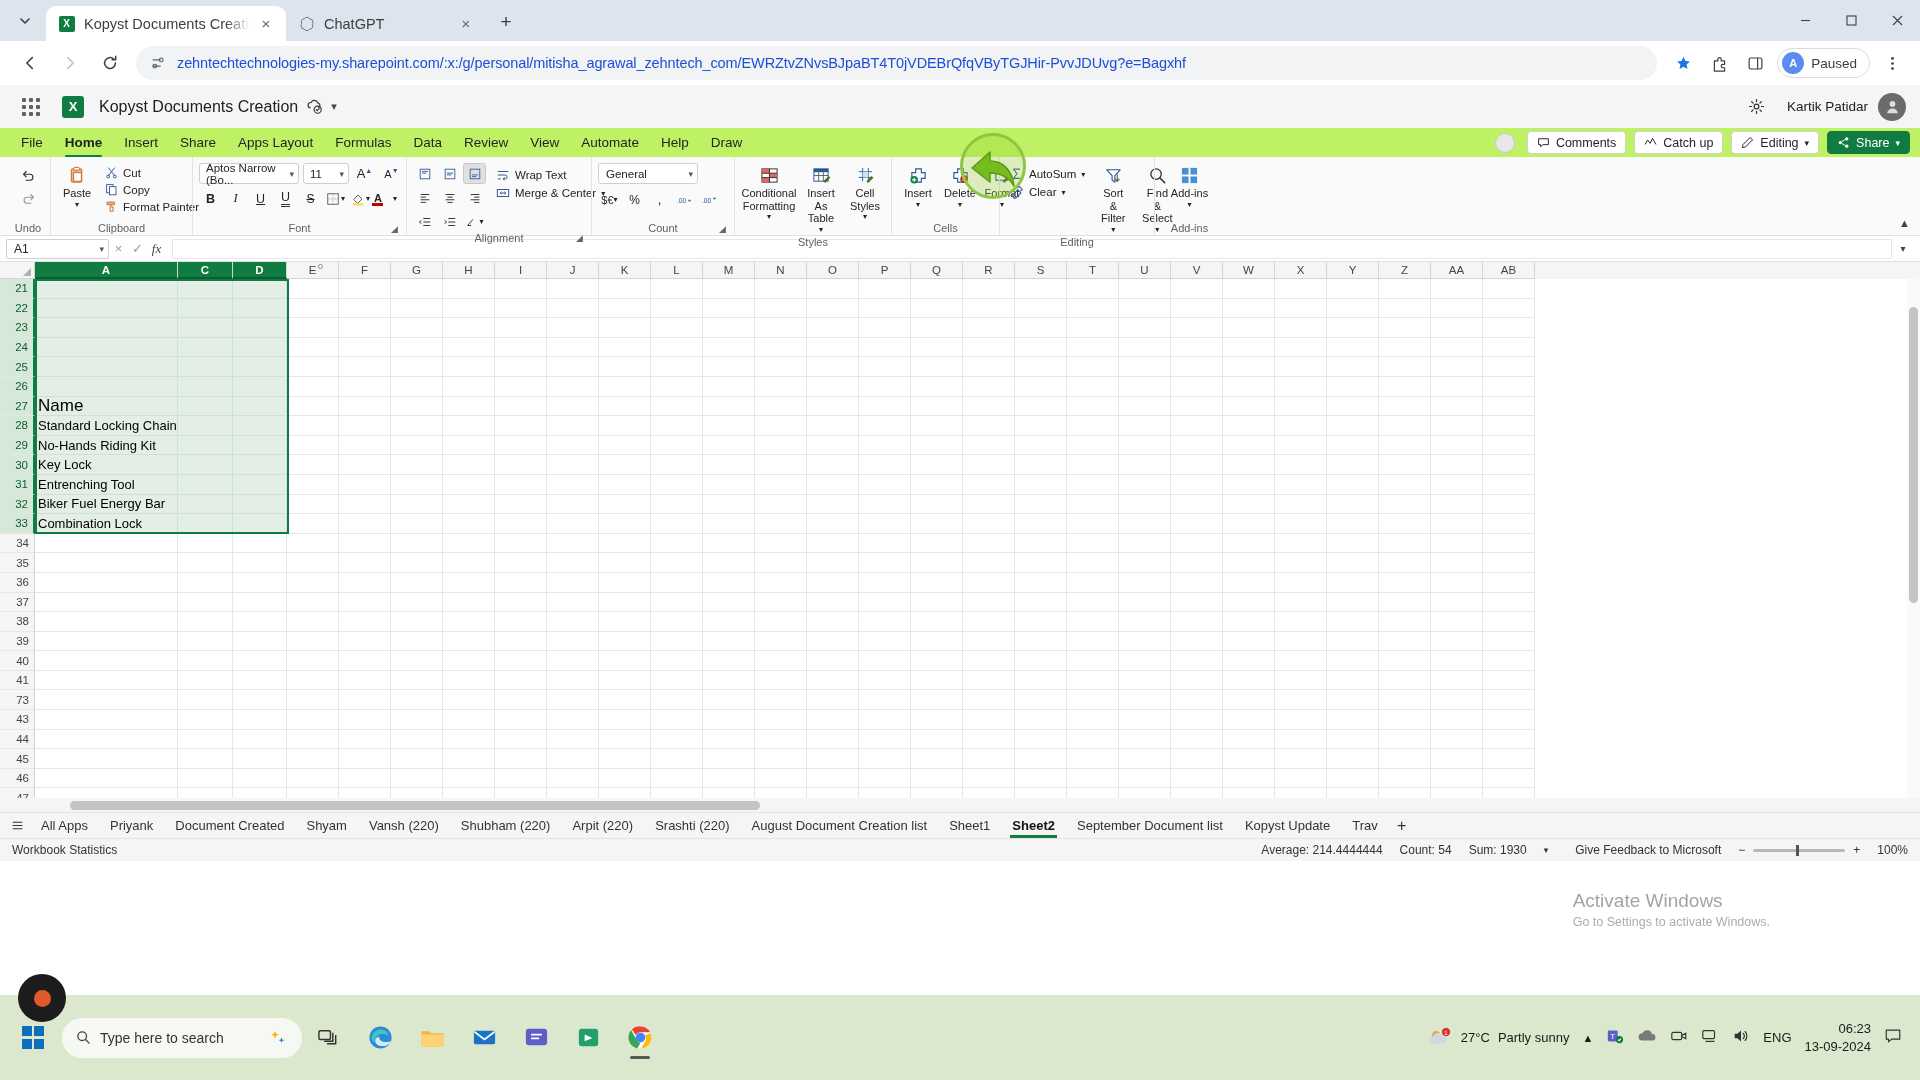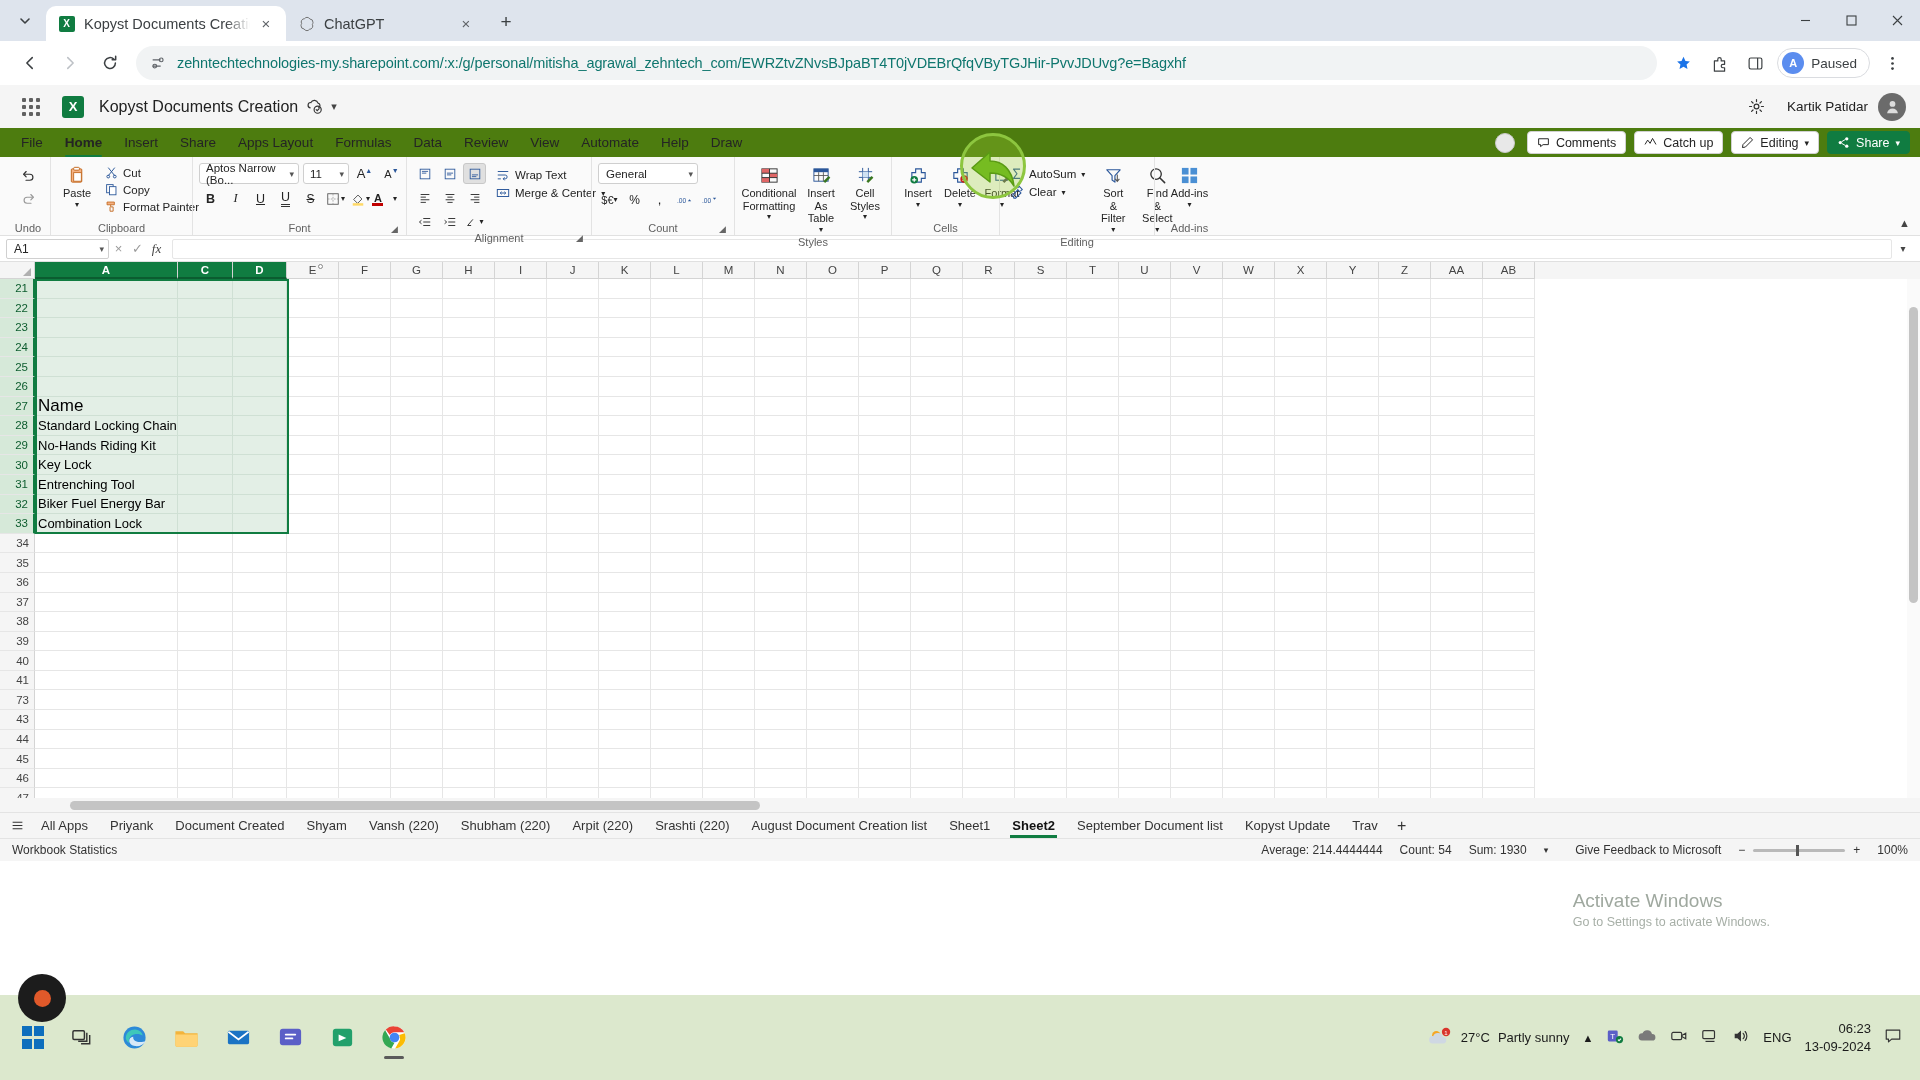--- a/index.html
+++ b/index.html
@@ -72,21 +72,21 @@
   .nav-btn {
     width: 34px; height: 34px; margin: 0 3px;
     display: flex; align-items: center; justify-content: center;
     border-radius: 50%; color: #3c4043;
   }
   .nav-btn.disabled { color: #bdc1c6; }
   .omnibox {
     flex: 1; height: 34px; margin: 0 8px 0 6px;
     background: #f1f3f4; border-radius: 17px;
     display: flex; align-items: center; padding: 0 14px;
-    font-size: 14.5px; color: #0f766e;
+    font-size: 14.5px; color: #1d4ed8;
   }
   .omnibox-icon { margin-right: 11px; display: flex; color: #5f6368; flex:none;}
   .omnibox-url {
     flex: 1; white-space: nowrap; overflow: hidden;
     font-family: "Liberation Sans", sans-serif; font-size: 14.5px;
     letter-spacing: -0.1px;
   }
   .tb-icon {
     width: 32px; height: 32px; margin: 0 2px;
     display: flex; align-items: center; justify-content: center;
@@ -136,21 +136,21 @@
   .user-name { font-size: 13.5px; color: #212121; margin-right: 10px; }
   .user-av {
     width: 28px; height: 28px; border-radius: 50%;
     background: #6b6b6b; display: flex; align-items: center; justify-content: center;
     color: #fff; font-size: 12px;
   }
   .gear-hdr { margin-right: 22px; color: #333; display:flex; }
 
   
   .ribbon-tabs {
-    height: 29px; background: #4d7c0f; display: flex; align-items: stretch;
+    height: 29px; background: #bef264; display: flex; align-items: stretch;
     padding-left: 10px; position: relative; font-size: 13.5px;
   }
   .rtab {
     padding: 0 11px; display: flex; align-items: center; color: #242424;
     position: relative; white-space: nowrap;
   }
   .rtab.active { font-weight: bold; }
   .rtab.active::after {
     content: ''; position: absolute; left: 11px; right: 11px; bottom: 0;
     height: 2.5px; background: #107c41; border-radius: 2px;
@@ -1884,20 +1884,31 @@
 
   <div class="taskbar">
     <div class="tb-start">
       <span class="win-logo">
           <i></i>
           <i></i>
           <i></i>
           <i></i>
         </span>
     </div>
+    <div class="tb-search">
+      <svg width="15" height="15" viewBox="0 0 16 16">
+          <circle cx="6.6" cy="6.6" r="4.6" fill="none" stroke="#444" stroke-width="1.4"></circle>
+          <path d="M10.2 10.2L14 14" stroke="#444" stroke-width="1.4" stroke-linecap="round"></path>
+        </svg>
+      <span>Type here to search</span>
+      <svg width="20" height="20" viewBox="0 0 20 20" style="margin-left:auto">
+          <path d="M7 3l1.1 2.6L10.7 6.7 8.1 7.8 7 10.4 5.9 7.8 3.3 6.7 5.9 5.6z" fill="#f2b705"></path>
+          <path d="M13.5 9.5l.8 1.9 1.9.8-1.9.8-.8 1.9-.8-1.9-1.9-.8 1.9-.8z" fill="#2e7dd1"></path>
+        </svg>
+    </div>
 
     <div class="tb-app">
       <svg width="23" height="23" viewBox="0 0 24 24">
           <rect x="2" y="5" width="12" height="9" rx="1.2" fill="none" stroke="#333" stroke-width="1.5"></rect>
           <path d="M16.5 7v9h-9" fill="none" stroke="#333" stroke-width="1.5"></path>
           <path d="M19.5 9.5v9h-9" fill="none" stroke="#333" stroke-width="1.5"></path>
         </svg>
     </div>
     <div class="tb-app">
       <svg width="27" height="27" viewBox="0 0 28 28">

